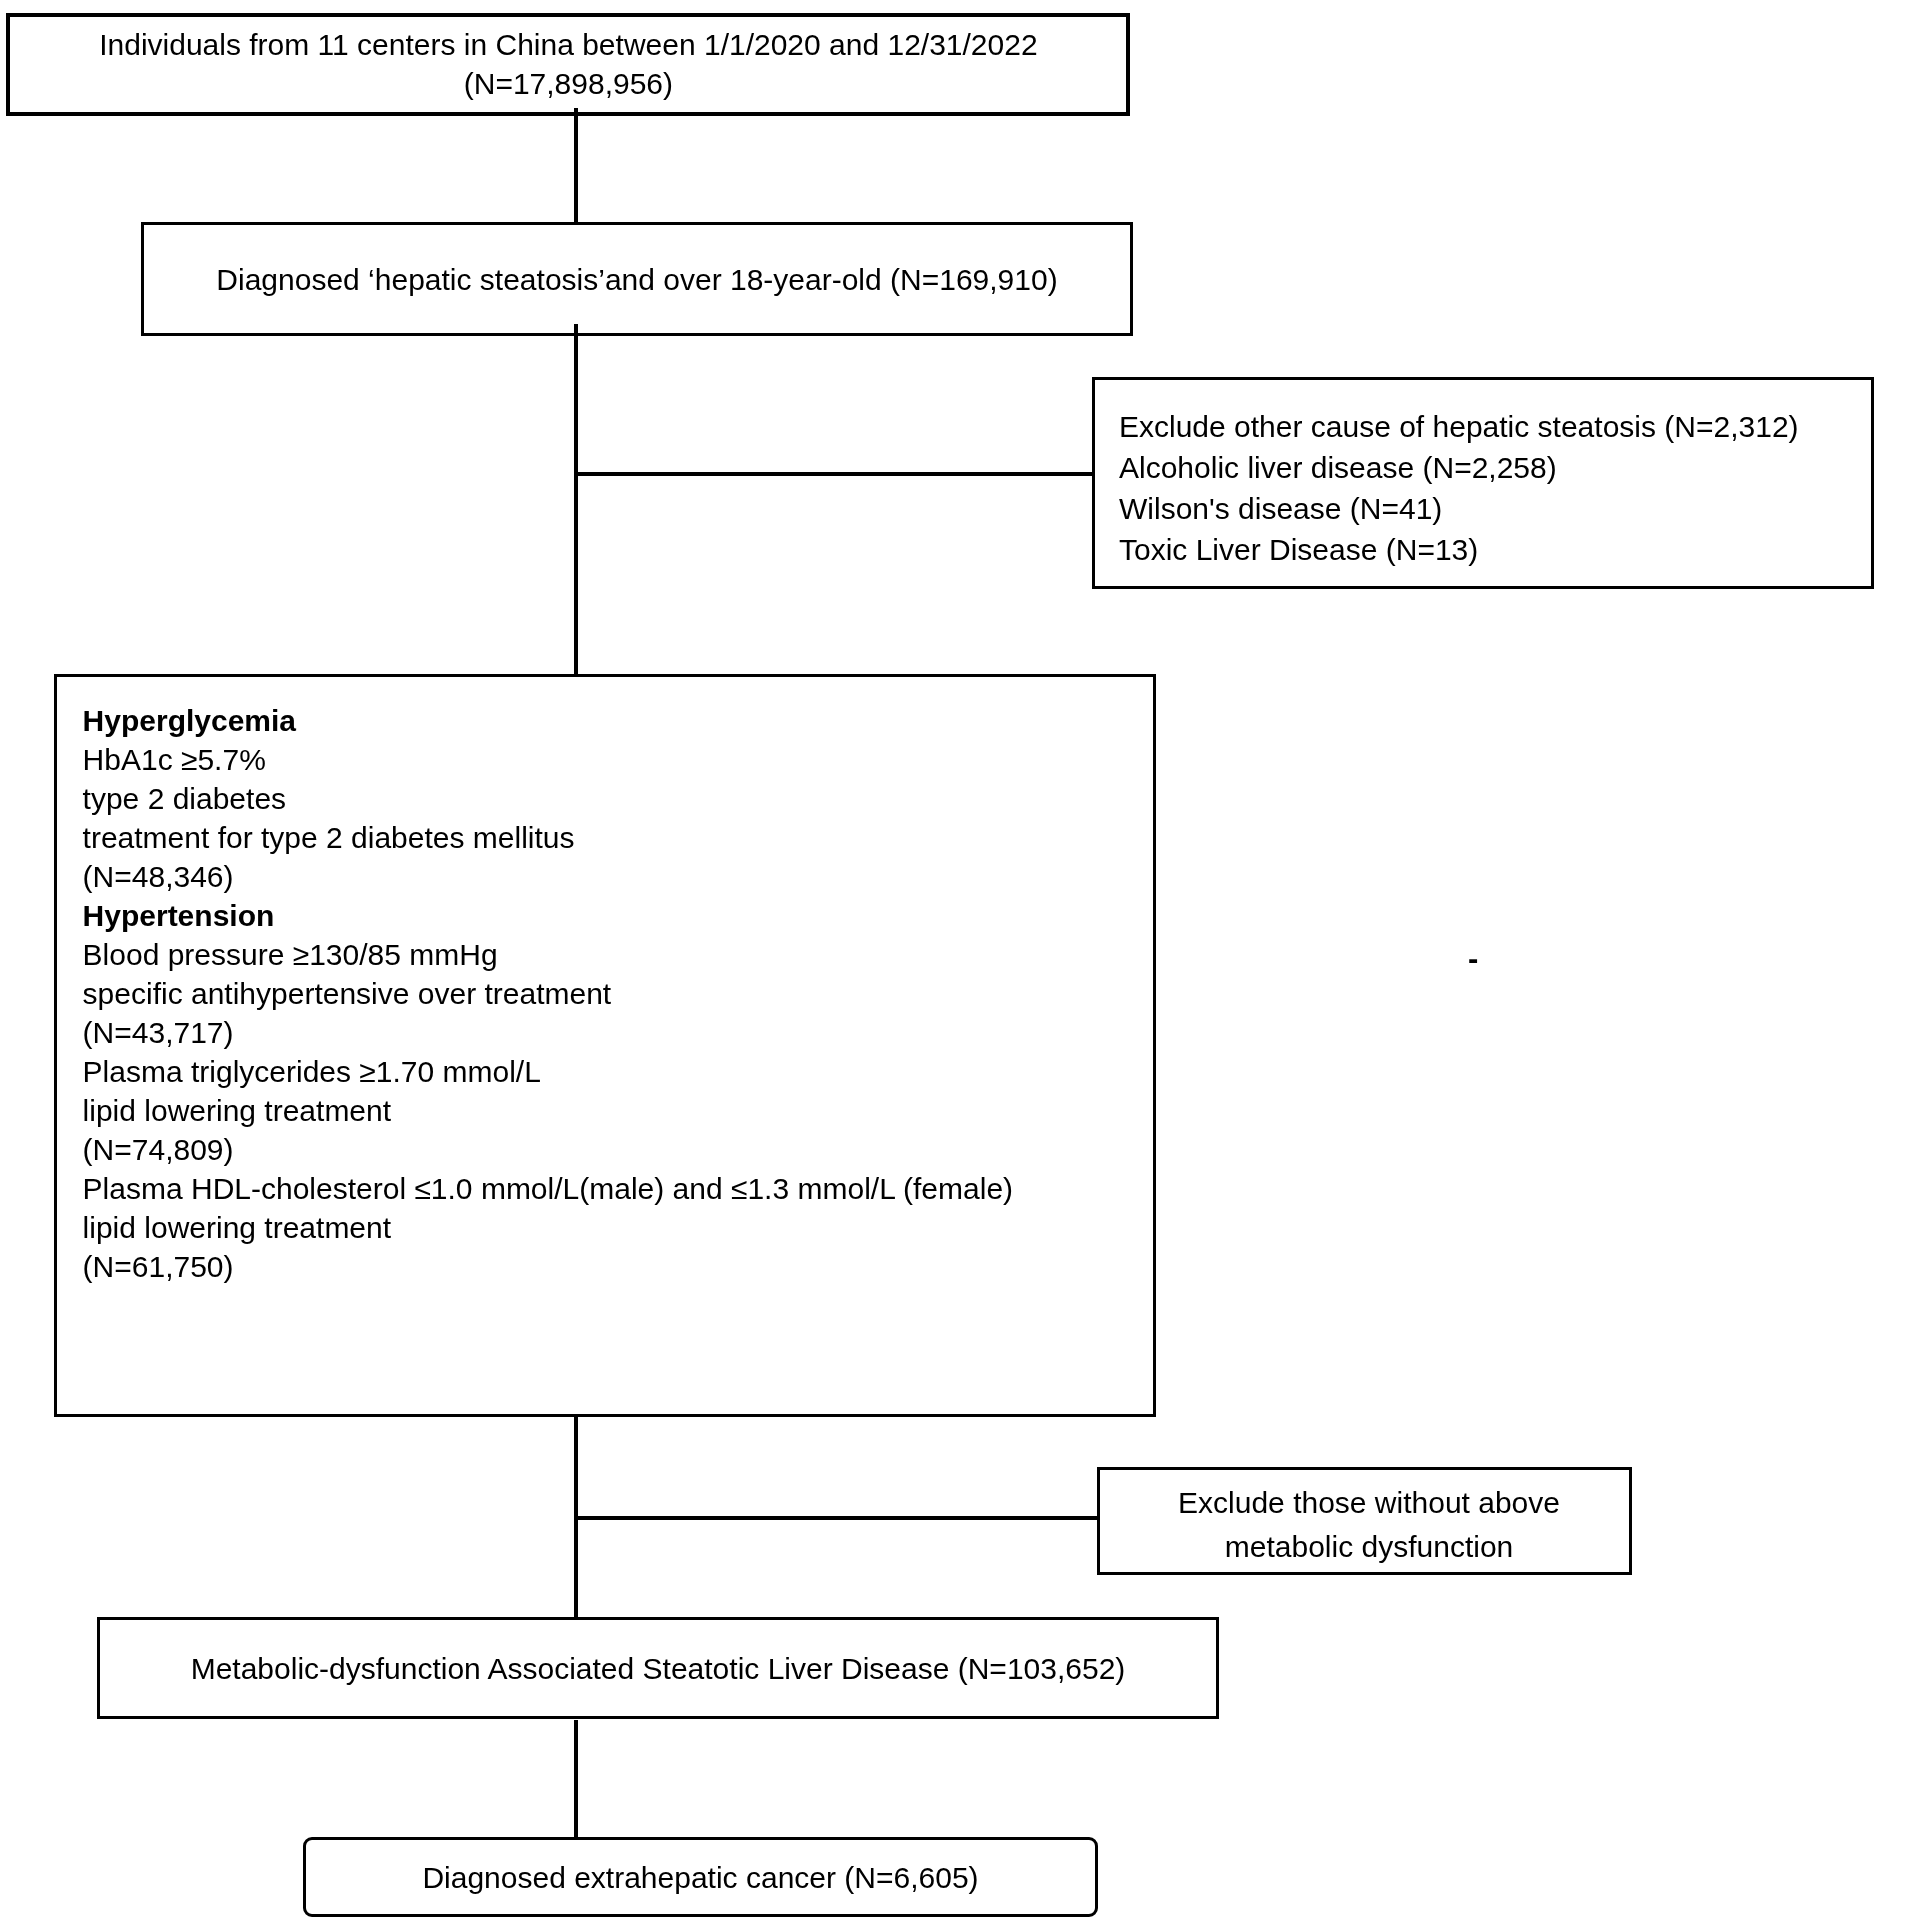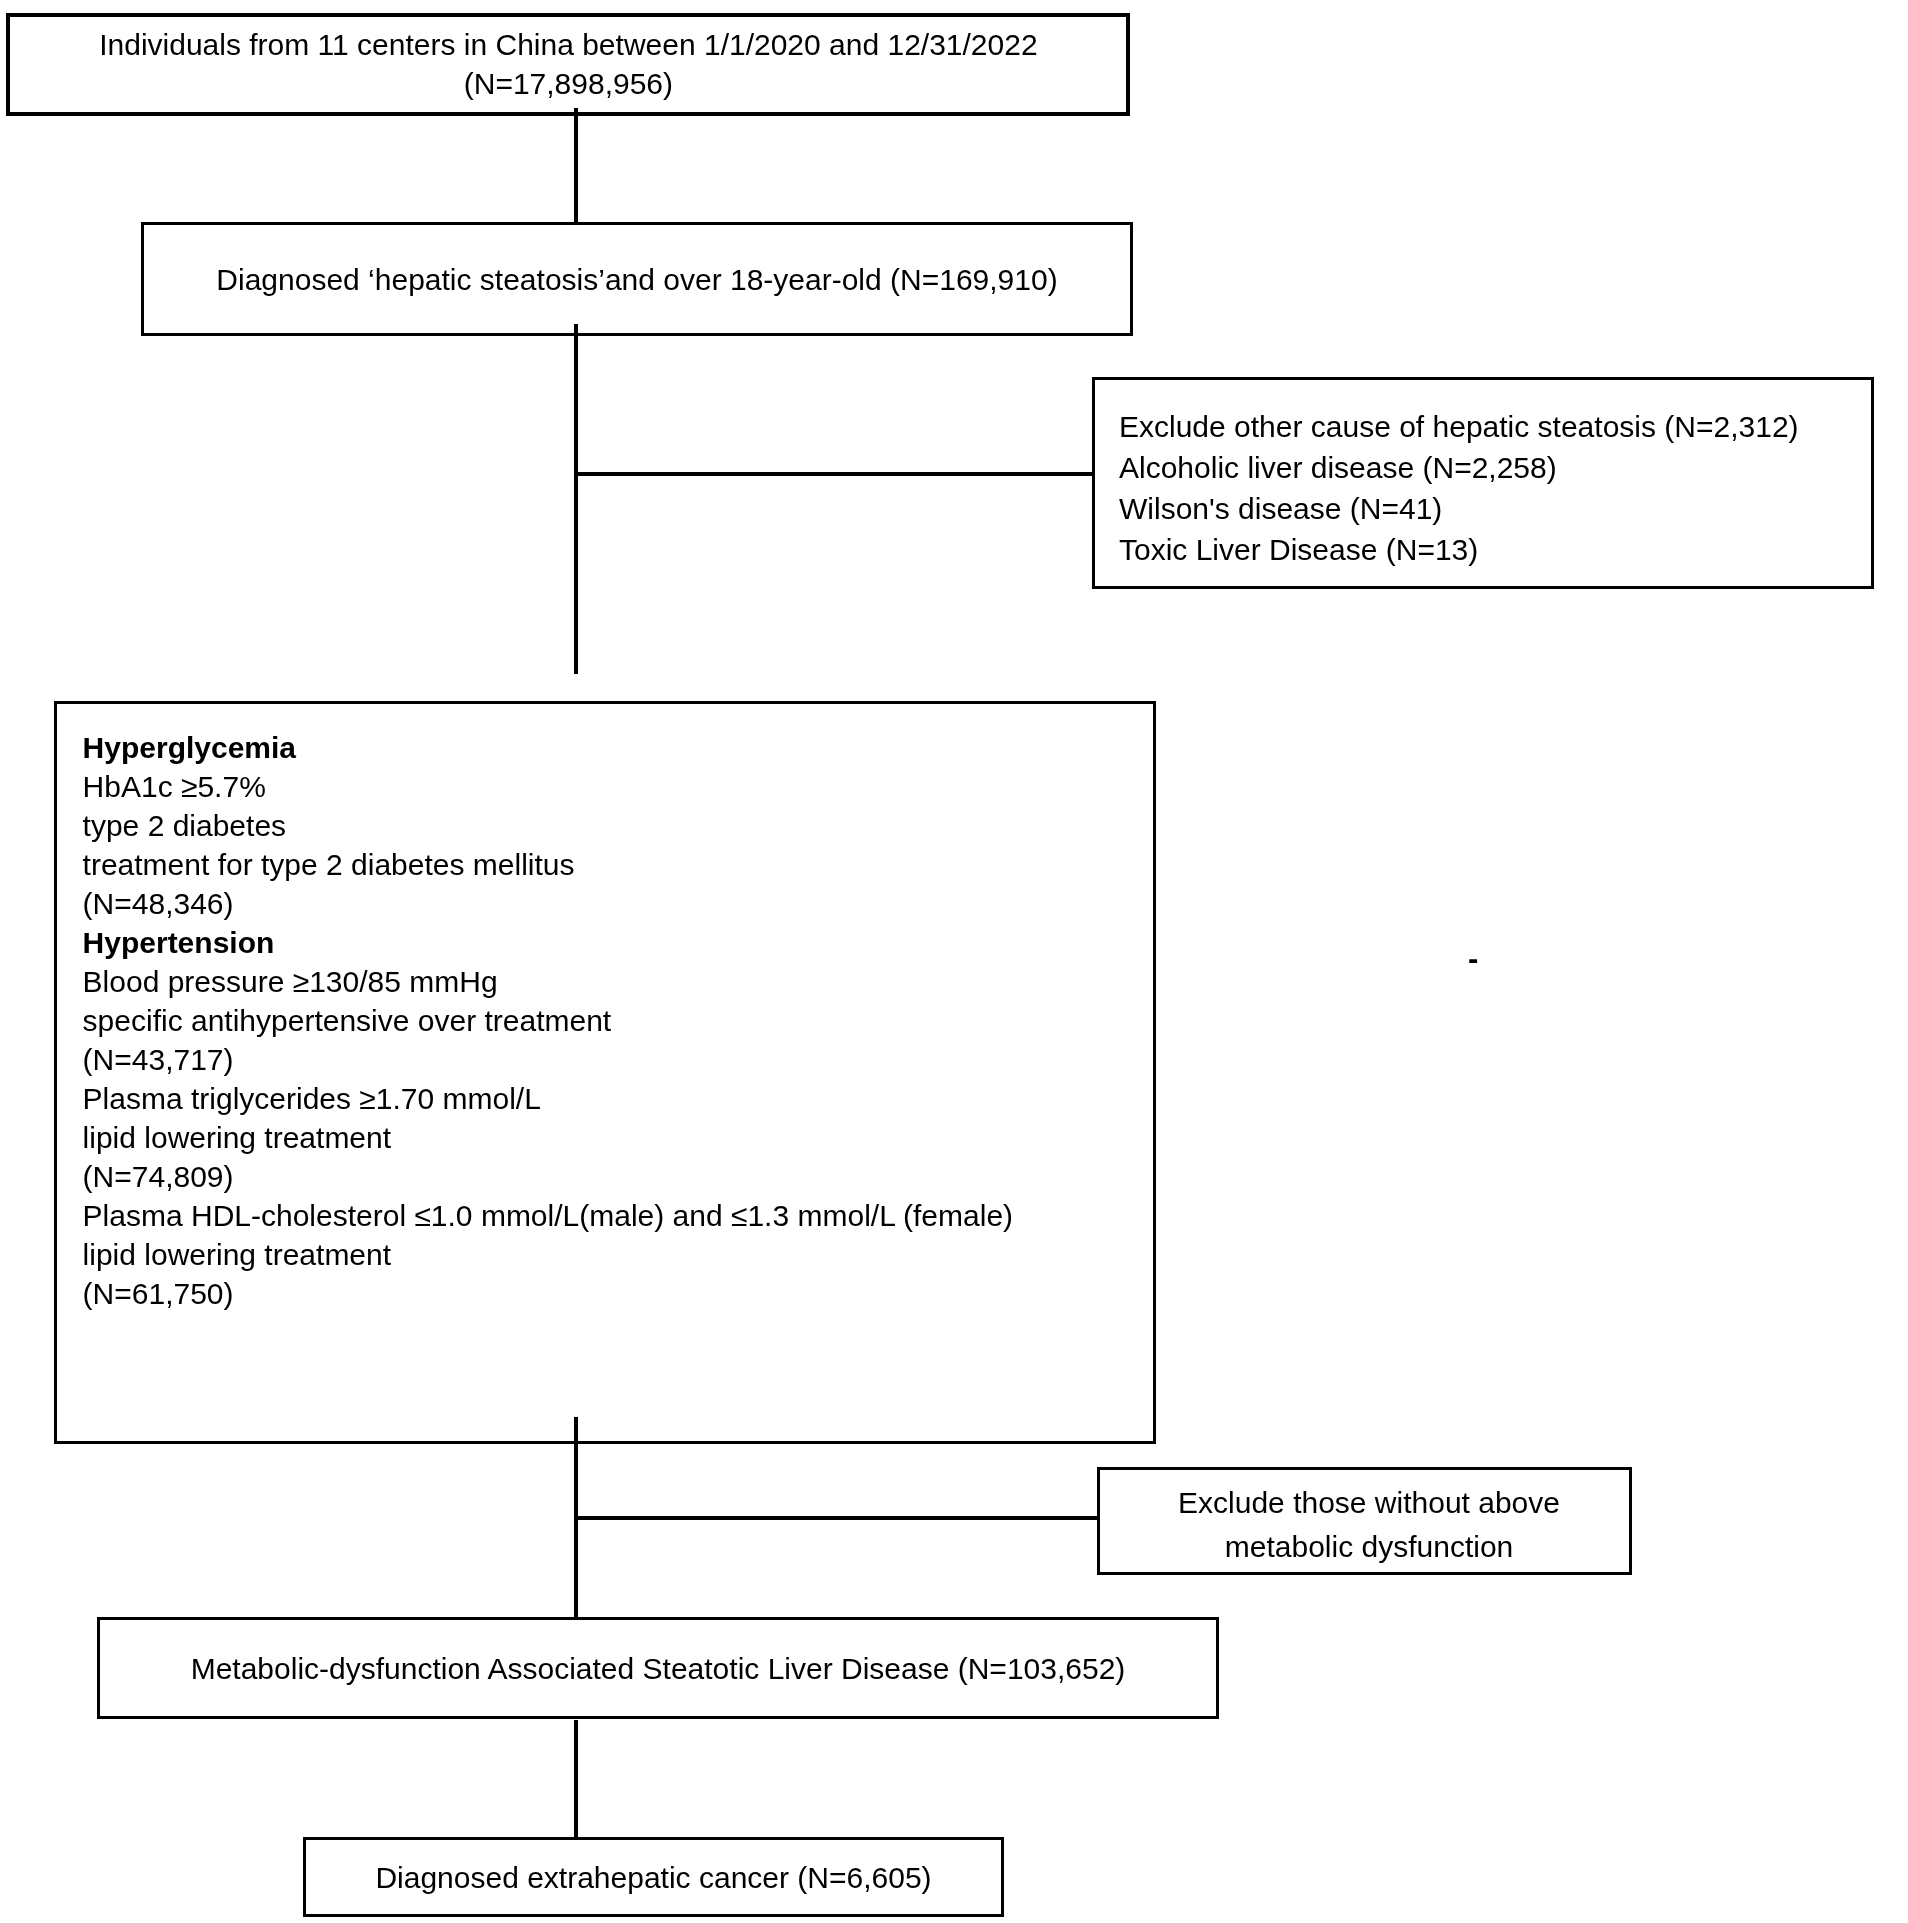--- a/index.html
+++ b/index.html
@@ -40,21 +40,20 @@
     background: #000000;
   }
   .hline {
     position: absolute;
     height: 3.7px;
     background: #000000;
   }
   .bold { font-weight: bold; }
   .criteria-lines {
     padding: 24px 18.3px 0 25.6px;
-    margin-top: 27px;
   }
   .criteria-lines .line { line-height: 39px; white-space: nowrap; }
   .excl1-lines { padding: 25.6px 18.3px 0 24px; }
   .excl1-lines .line { line-height: 41px; white-space: nowrap; }
   .excl2-lines { padding: 11px 18.3px 0 27.4px; }
   .excl2-lines .line { line-height: 44px; white-space: nowrap; }
   .stray {
     position: absolute;
     font-weight: bold;
     font-size: 31px;
@@ -113,18 +112,18 @@
     <div class="line">Exclude those without above</div>
     <div class="line">metabolic dysfunction</div>
   </div>
 
   <div class="box center-text" style="left:97px; top:1617px; width:1122px; height:102px;">
     <div>Metabolic-dysfunction Associated Steatotic Liver Disease (N=103,652)</div>
   </div>
 
   <div class="vline" style="left:574px; top:1720px; height:117px;"></div>
 
-  <div class="box center-text" style="left:303px; top:1837px; width:701px; height:80px;">
+  <div class="box center-text" style="left:303px; top:1837px; width:795px; height:80px;border-radius:9px;">
     <div>Diagnosed extrahepatic cancer (N=6,605)</div>
   </div>
 
 </div>
 
 
 </body></html>

